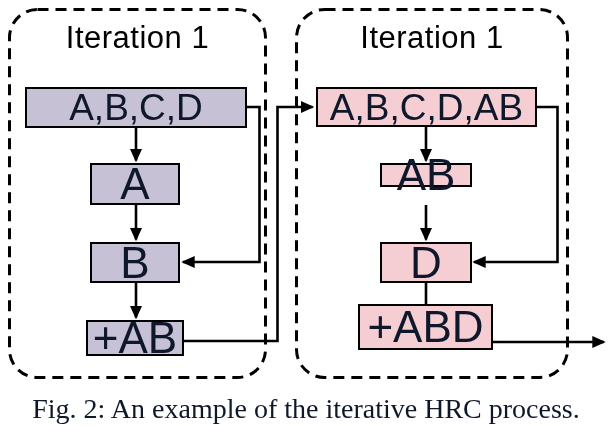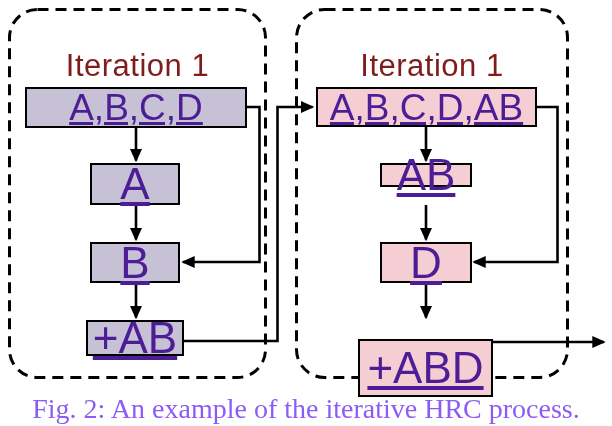--- a/index.html
+++ b/index.html
@@ -20,59 +20,57 @@
     left: 0;
     top: 0;
     width: 612px;
     height: 390px;
   }
   .panel-title {
     position: absolute;
     top: 20px;
     text-align: center;
     font-size: 31px;
-    color: #7f1d1d;
+    color: #000000;
     letter-spacing: 0.5px;
     white-space: nowrap;
-    margin-top: 28px;
   }
   .panel-title.p1 { left: 8px;   width: 259px; }
   .panel-title.p2 { left: 295px; width: 274px; }
   .node {
     position: absolute;
     box-sizing: border-box;
     border: 2.5px solid #000000;
     display: flex;
     align-items: center;
     justify-content: center;
     font-size: 44px;
     line-height: 1;
-    color: #4c1d95;
+    color: #0f172a;
     white-space: nowrap;
     overflow: visible;
-    text-decoration: underline;
   }
   .node.wide { font-size: 37px; }
   .n1 { left: 25px;  top: 87px;  width: 222px; height: 41px; }
   .n2 { left: 90px;  top: 163px; width: 90px;  height: 42px; }
   .n3 { left: 90px;  top: 242px; width: 90px;  height: 41px; }
   .n4 { left: 86px;  top: 320px; width: 98px;  height: 36px; }
   .n5 { left: 316px; top: 87px;  width: 221px; height: 40px; }
   .n6 { left: 380px; top: 163px; width: 92px;  height: 24px; }
   .n7 { left: 380px; top: 242px; width: 92px;  height: 41px; }
-  .n8 { left: 358px; top: 339px; width: 135px; height: 58px; }
+  .n8 { left: 358px; top: 304px; width: 135px; height: 46px; }
   .caption {
     position: absolute;
     left: 0;
     top: 393px;
     width: 612px;
     text-align: center;
     font-family: "Liberation Serif", serif;
     font-size: 28px;
-    color: #8b5cf6;
+    color: #0f172a;
     white-space: nowrap;
   }
 </style>
 </head>
 <body>
 
 <div class="stage">
 
   <svg class="lines" viewBox="0 0 612 390">
     <defs>

